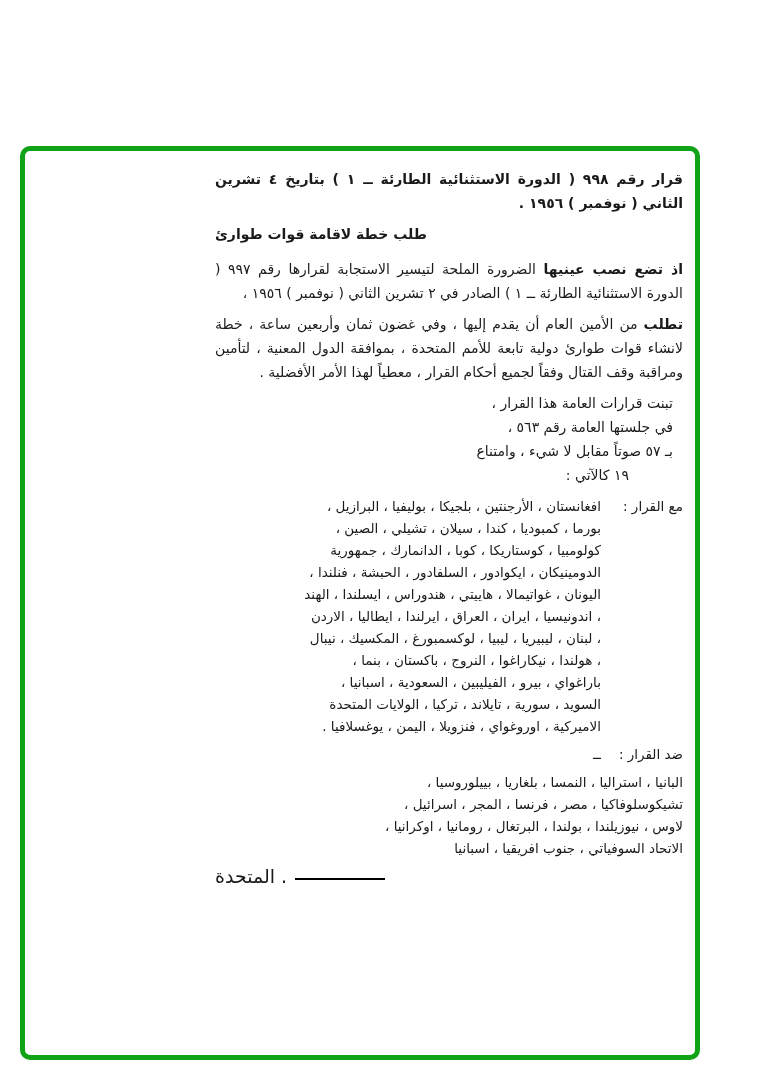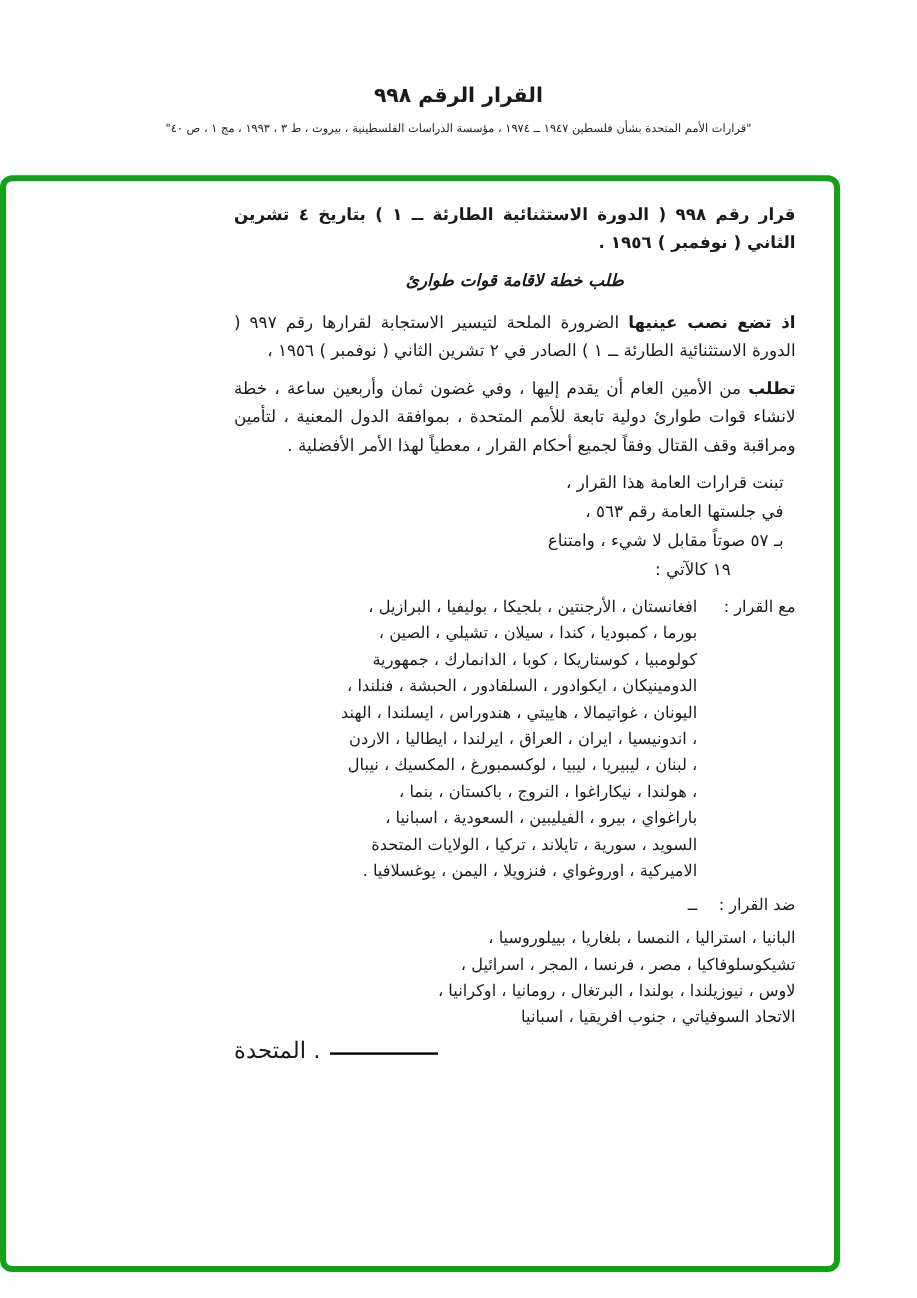--- a/index.html
+++ b/index.html
@@ -20,30 +20,30 @@
   .doc-title { font-size: 17px; font-weight: 700; margin: 0; letter-spacing: 0.5px; }
   .doc-citation { font-size: 9.5px; margin: 12px 20px 0; color: #222; }
 
   .green-box {
     position: absolute;
     top: 146px; right: 64px;
     width: 636px;
     min-height: 870px;
     border: 5px solid #10a317;
     border-radius: 10px;
-    padding: 16px 32px 18px 22px;
+    padding: 16px 12px 18px 22px;
     background: #ffffff;
   }
   .text-col {
     width: 468px;
     font-size: 14px;
   }
   .p { margin: 0 0 7px; }
   .heading { font-weight: 700; text-align: justify; line-height: 24px; }
-  .subject { font-weight: 700; text-align: center; line-height: 24px; margin-bottom: 11px; font-style: italic; }
+  .subject { font-weight: 700; text-align: left; line-height: 24px; margin-bottom: 11px; }
   .opening { font-weight: 700; line-height: 23px; margin-bottom: 6px; padding-right: 4px; }
   .body-just { text-align: justify; line-height: 24px; }
   .lead { font-weight: 700; }
   .adoption { line-height: 24px; padding-right: 10px; margin-bottom: 8px; }
   .adoption .indent-more { padding-right: 44px; }
 
   .vote-row { display: flex; font-size: 13.5px; line-height: 22px; margin-bottom: 6px; }
   .vote-label { flex: 0 0 82px; }
   .vote-list { width: 298px; }
   .against .vote-list { width: auto; }
@@ -61,24 +61,20 @@
     border-bottom: 2px solid #000;
     margin-left: 8px;
     vertical-align: 3px;
   }
 </style>
 </head>
 <body>
 
 <div class="page">
 
-  <header class="doc-header">
-    <h1 class="doc-title">القرار الرقم ٩٩٨</h1>
-    <p class="doc-citation">"قرارات الأمم المتحدة بشأن فلسطين ١٩٤٧ ــ ١٩٧٤ ، مؤسسة الدراسات الفلسطينية ، بيروت ، ط ٣ ، ١٩٩٣ ، مج ١ ، ص ٤٠"</p>
-  </header>
 
   <section class="green-box" style="border-color: rgb(16, 163, 23);">
     <div class="text-col">
 
       <p class="p heading">قرار رقم ٩٩٨ ( الدورة الاستثنائية الطارئة ــ ١ ) بتاريخ ٤ تشرين الثاني ( نوفمبر ) ١٩٥٦ .</p>
 
       <div class="p subject">
         <div>طلب خطة لاقامة قوات طوارئ</div>
       </div>
 

